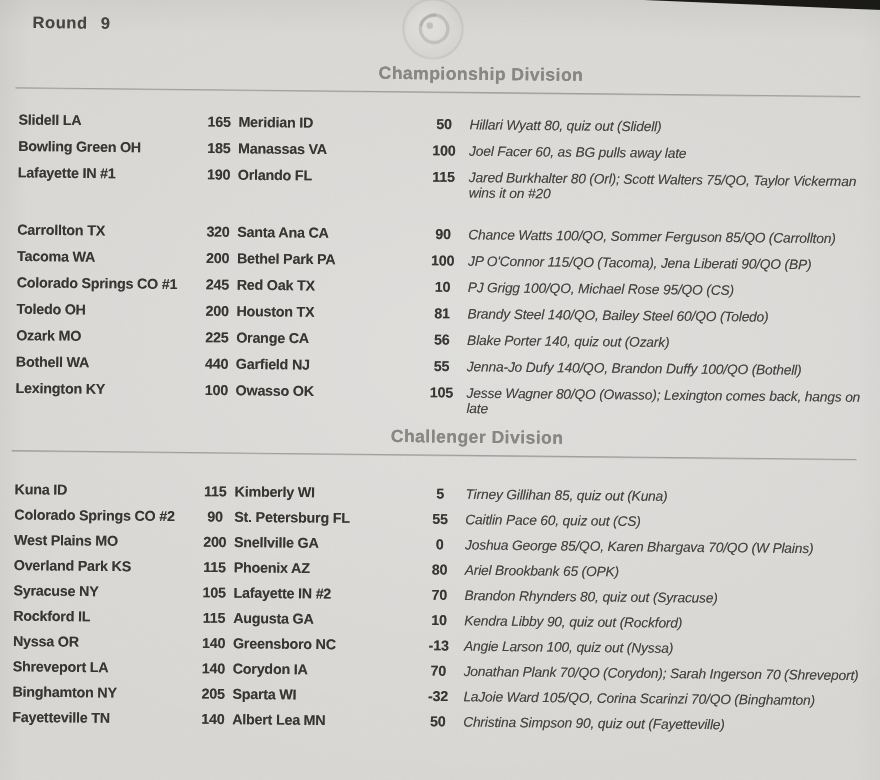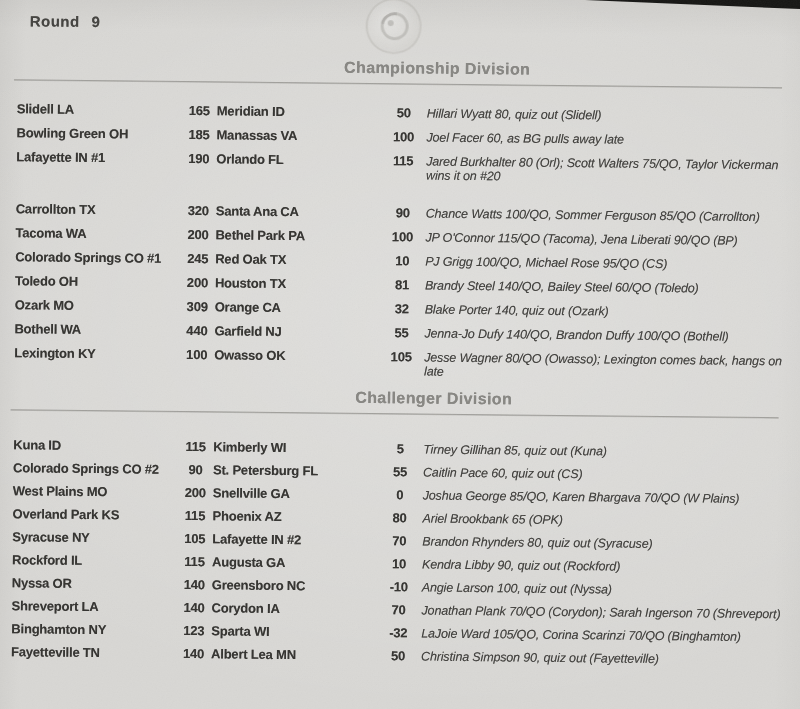--- a/index.html
+++ b/index.html
@@ -125,23 +125,23 @@
   <div class="match-row">
     <span class="team t1">Toledo OH</span>
     <span class="score s1">200</span>
     <span class="team t2">Houston TX</span>
     <span class="score s2">81</span>
     <span class="note">Brandy Steel 140/QO, Bailey Steel 60/QO (Toledo)</span>
   </div>
 
   <div class="match-row">
     <span class="team t1">Ozark MO</span>
-    <span class="score s1">309</span>
+    <span class="score s1">225</span>
     <span class="team t2">Orange CA</span>
-    <span class="score s2">32</span>
+    <span class="score s2">56</span>
     <span class="note">Blake Porter 140, quiz out (Ozark)</span>
   </div>
 
   <div class="match-row">
     <span class="team t1">Bothell WA</span>
     <span class="score s1">440</span>
     <span class="team t2">Garfield NJ</span>
     <span class="score s2">55</span>
     <span class="note">Jenna-Jo Dufy 140/QO, Brandon Duffy 100/QO (Bothell)</span>
   </div>
@@ -205,35 +205,35 @@
     <span class="score s1">115</span>
     <span class="team t2">Augusta GA</span>
     <span class="score s2">10</span>
     <span class="note">Kendra Libby 90, quiz out (Rockford)</span>
   </div>
 
   <div class="match-row">
     <span class="team t1">Nyssa OR</span>
     <span class="score s1">140</span>
     <span class="team t2">Greensboro NC</span>
-    <span class="score s2">-10</span>
+    <span class="score s2">-13</span>
     <span class="note">Angie Larson 100, quiz out (Nyssa)</span>
   </div>
 
   <div class="match-row">
     <span class="team t1">Shreveport LA</span>
     <span class="score s1">140</span>
     <span class="team t2">Corydon IA</span>
     <span class="score s2">70</span>
     <span class="note">Jonathan Plank 70/QO (Corydon); Sarah Ingerson 70 (Shreveport)</span>
   </div>
 
   <div class="match-row">
     <span class="team t1">Binghamton NY</span>
-    <span class="score s1">123</span>
+    <span class="score s1">205</span>
     <span class="team t2">Sparta WI</span>
     <span class="score s2">-32</span>
     <span class="note">LaJoie Ward 105/QO, Corina Scarinzi 70/QO (Binghamton)</span>
   </div>
 
   <div class="match-row">
     <span class="team t1">Fayetteville TN</span>
     <span class="score s1">140</span>
     <span class="team t2">Albert Lea MN</span>
     <span class="score s2">50</span>

